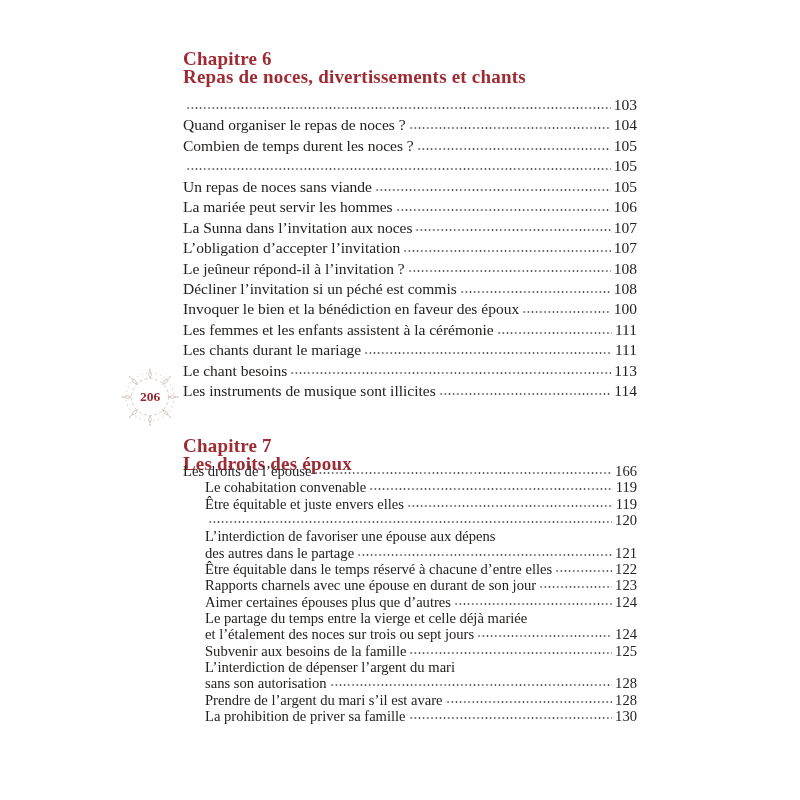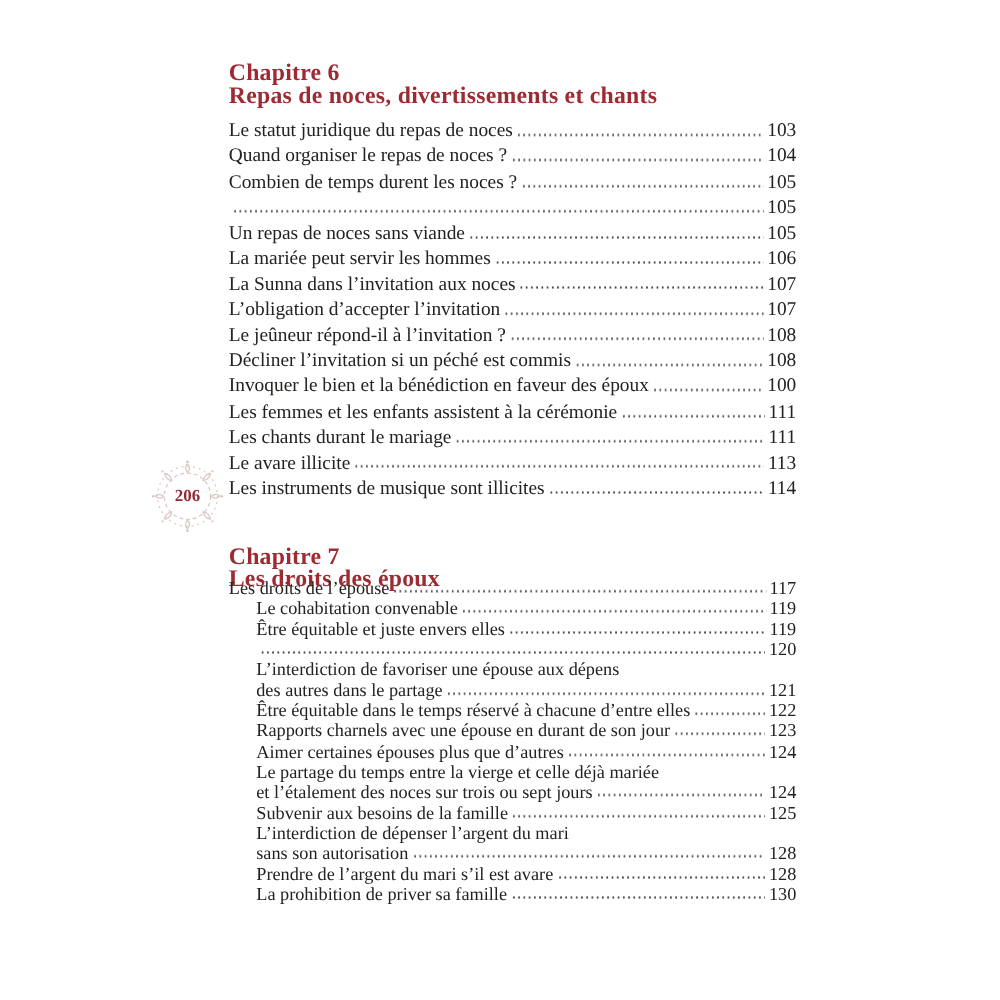--- a/index.html
+++ b/index.html
@@ -51,21 +51,20 @@
 </head>
 <body>
 
 <div class="chap" id="ch6-head">
   <div>Chapitre 6</div>
   <div>Repas de noces, divertissements et chants</div>
 </div>
 
 <div class="toclist" id="ch6-list">
   <div class="row">
-      <span class="tt">Le statut juridique du repas de noces</span>
       <span class="lead"></span>
       <span class="pg">103</span>
     </div>
   <div class="row">
       <span class="tt">Quand organiser le repas de noces ?</span>
       <span class="lead"></span>
       <span class="pg">104</span>
     </div>
   <div class="row">
       <span class="tt">Combien de temps durent les noces ?</span>
@@ -115,21 +114,21 @@
       <span class="tt">Les femmes et les enfants assistent à la cérémonie</span>
       <span class="lead"></span>
       <span class="pg">111</span>
     </div>
   <div class="row">
       <span class="tt">Les chants durant le mariage</span>
       <span class="lead"></span>
       <span class="pg">111</span>
     </div>
   <div class="row">
-      <span class="tt">Le avare illicite</span>
+      <span class="tt">Le chant besoins</span>
       <span class="lead"></span>
       <span class="pg">113</span>
     </div>
   <div class="row">
       <span class="tt">Les instruments de musique sont illicites</span>
       <span class="lead"></span>
       <span class="pg">114</span>
     </div>
 </div>
 
@@ -163,21 +162,21 @@
 
 <div class="chap" id="ch7-head">
   <div>Chapitre 7</div>
   <div>Les droits des époux</div>
 </div>
 
 <div class="toclist" id="ch7-list">
   <div class="row">
       <span class="tt">Les droits de l’épouse</span>
       <span class="lead"></span>
-      <span class="pg">117</span>
+      <span class="pg">166</span>
     </div>
   <div class="row ind">
       <span class="tt">Le cohabitation convenable</span>
       <span class="lead"></span>
       <span class="pg">119</span>
     </div>
   <div class="row ind">
       <span class="tt">Être équitable et juste envers elles</span>
       <span class="lead"></span>
       <span class="pg">119</span>

